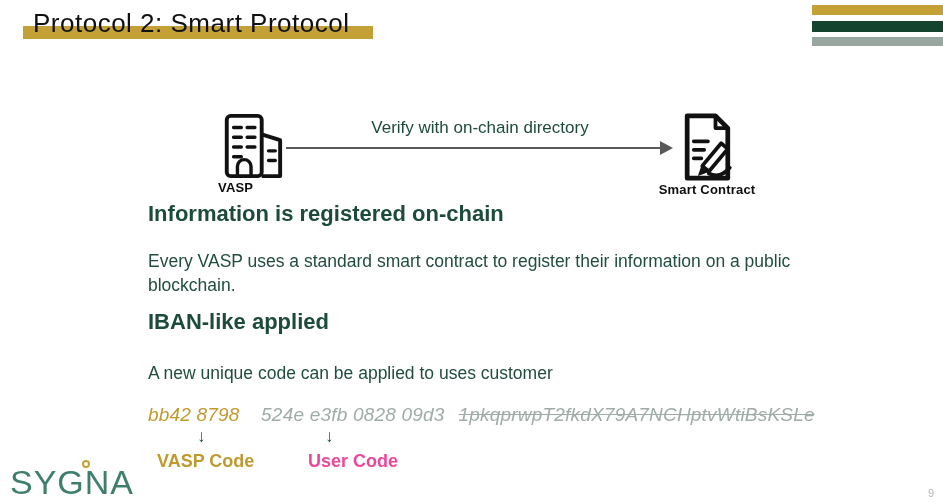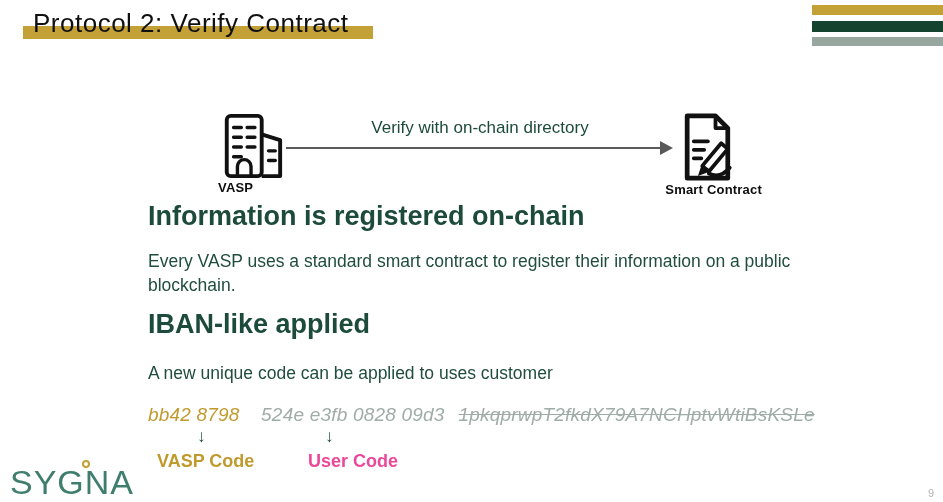--- a/index.html
+++ b/index.html
@@ -24,39 +24,39 @@
   
   .stripes { position:absolute; right:0; top:0; width:131px; height:50px; }
   .stripe { position:absolute; right:0; width:131px; }
   .stripe.s0 { top:5px;  height:10px; background:#C4A136; }
   .stripe.s1 { top:21px; height:11px; background:#14432F; }
   .stripe.s2 { top:37px; height:9px;  background:#97A69F; }
 
   
   .diagram { position:absolute; left:0; top:108px; width:943px; height:90px; }
   .vasp-node { position:absolute; left:218px; top:5px; width:68px; text-align:left; }
-  .contract-node { position:absolute; left:652px; top:5px; width:110px; text-align:right; }
+  .contract-node { position:absolute; left:652px; top:5px; width:110px; text-align:center; }
   .node-icon svg { display:block; margin:0 auto; }
   .node-label { font-size:13px; font-weight:bold; color:#0d0d0d; margin-top:1px; letter-spacing:0.2px; }
   .arrow-label {
     position:absolute; left:340px; top:10px; width:280px; text-align:center;
     font-size:17px; color:#1D4B3B;
   }
   .arrow-line {
     position:absolute; left:286px; top:39px; width:376px; height:0;
     border-top:2px solid #595959;
   }
   .arrow-head {
     position:absolute; left:660px; top:33px; width:0; height:0;
     border-left:13px solid #595959; border-top:7px solid transparent;
     border-bottom:7px solid transparent;
   }
 
   
-  .sec-heading { position:absolute; left:148px; font-size:27px; font-weight:bold; color:#1D4B3B; }
+  .sec-heading { position:absolute; left:148px; font-size:22px; font-weight:bold; color:#1D4B3B; }
   .sec-body { position:absolute; left:148px; width:665px; font-size:17.5px; line-height:1.35; color:#204D3E; }
   .h1 { top:201px; }
   .p1 { top:250px; }
   .h2 { top:309px; }
   .p2 { top:362px; }
 
   
   .code-line {
     position:absolute; left:148px; top:404px; font-size:19px; font-style:italic;
     white-space:nowrap; letter-spacing:0.2px;
@@ -87,21 +87,21 @@
     position:absolute; right:9px; bottom:3px; font-size:11px; color:#b3b3b3;
   }
 </style>
 </head>
 <body>
 
 <div class="slide">
 
   <div class="title-wrap">
     <div class="title-highlight"></div>
-    <div class="page-title">Protocol 2: Verify Contract</div>
+    <div class="page-title">Protocol 2: Smart Protocol</div>
   </div>
 
   <div class="stripes">
     <div class="stripe s0"></div>
     <div class="stripe s1"></div>
     <div class="stripe s2"></div>
   </div>
 
   <div class="diagram">
 

